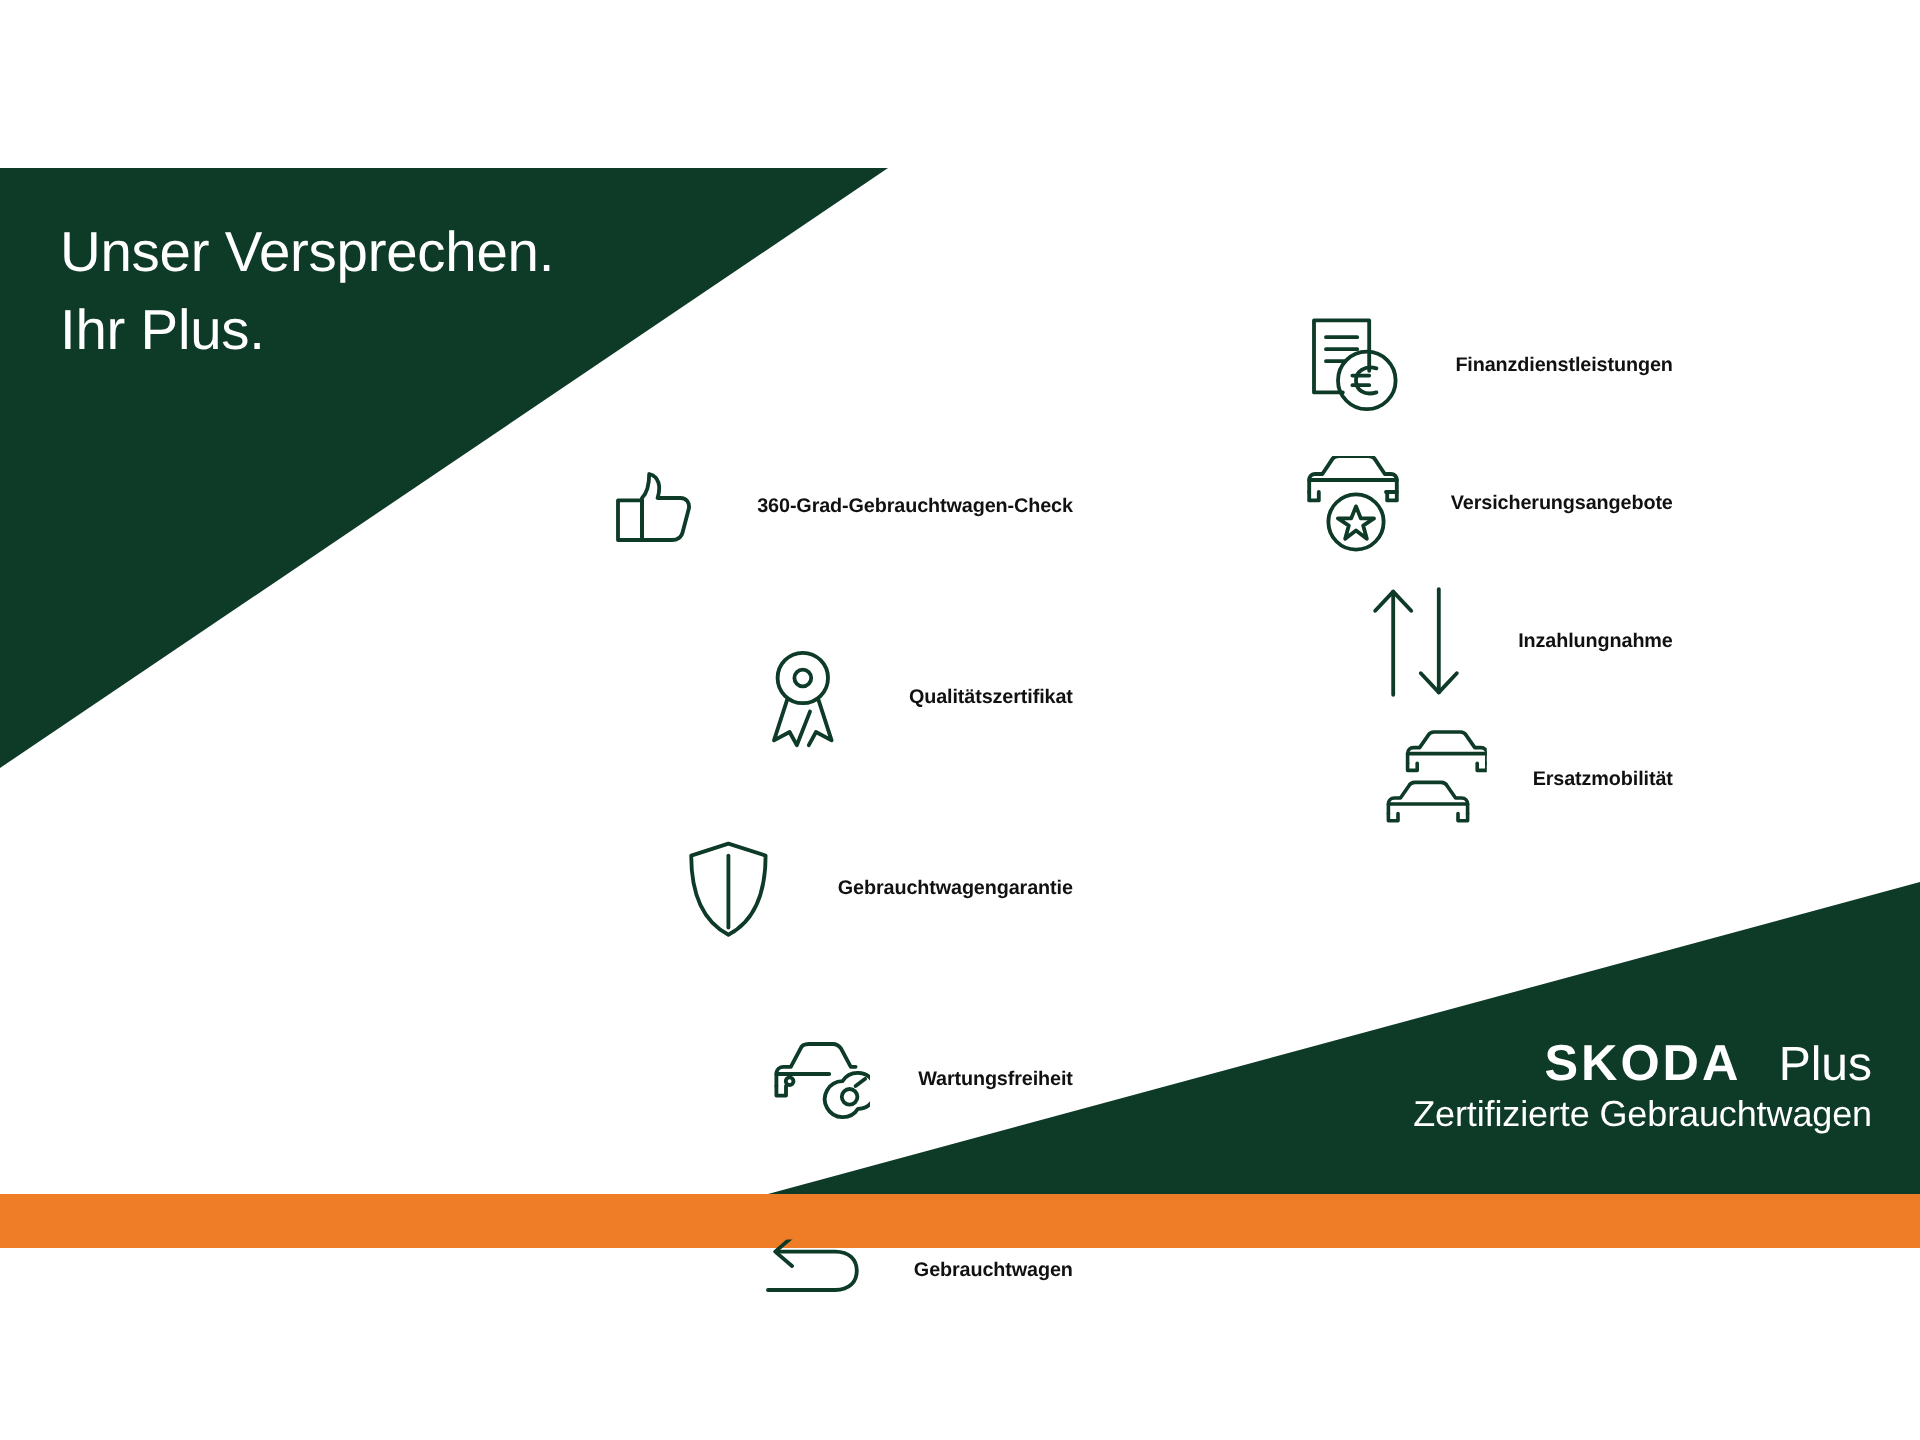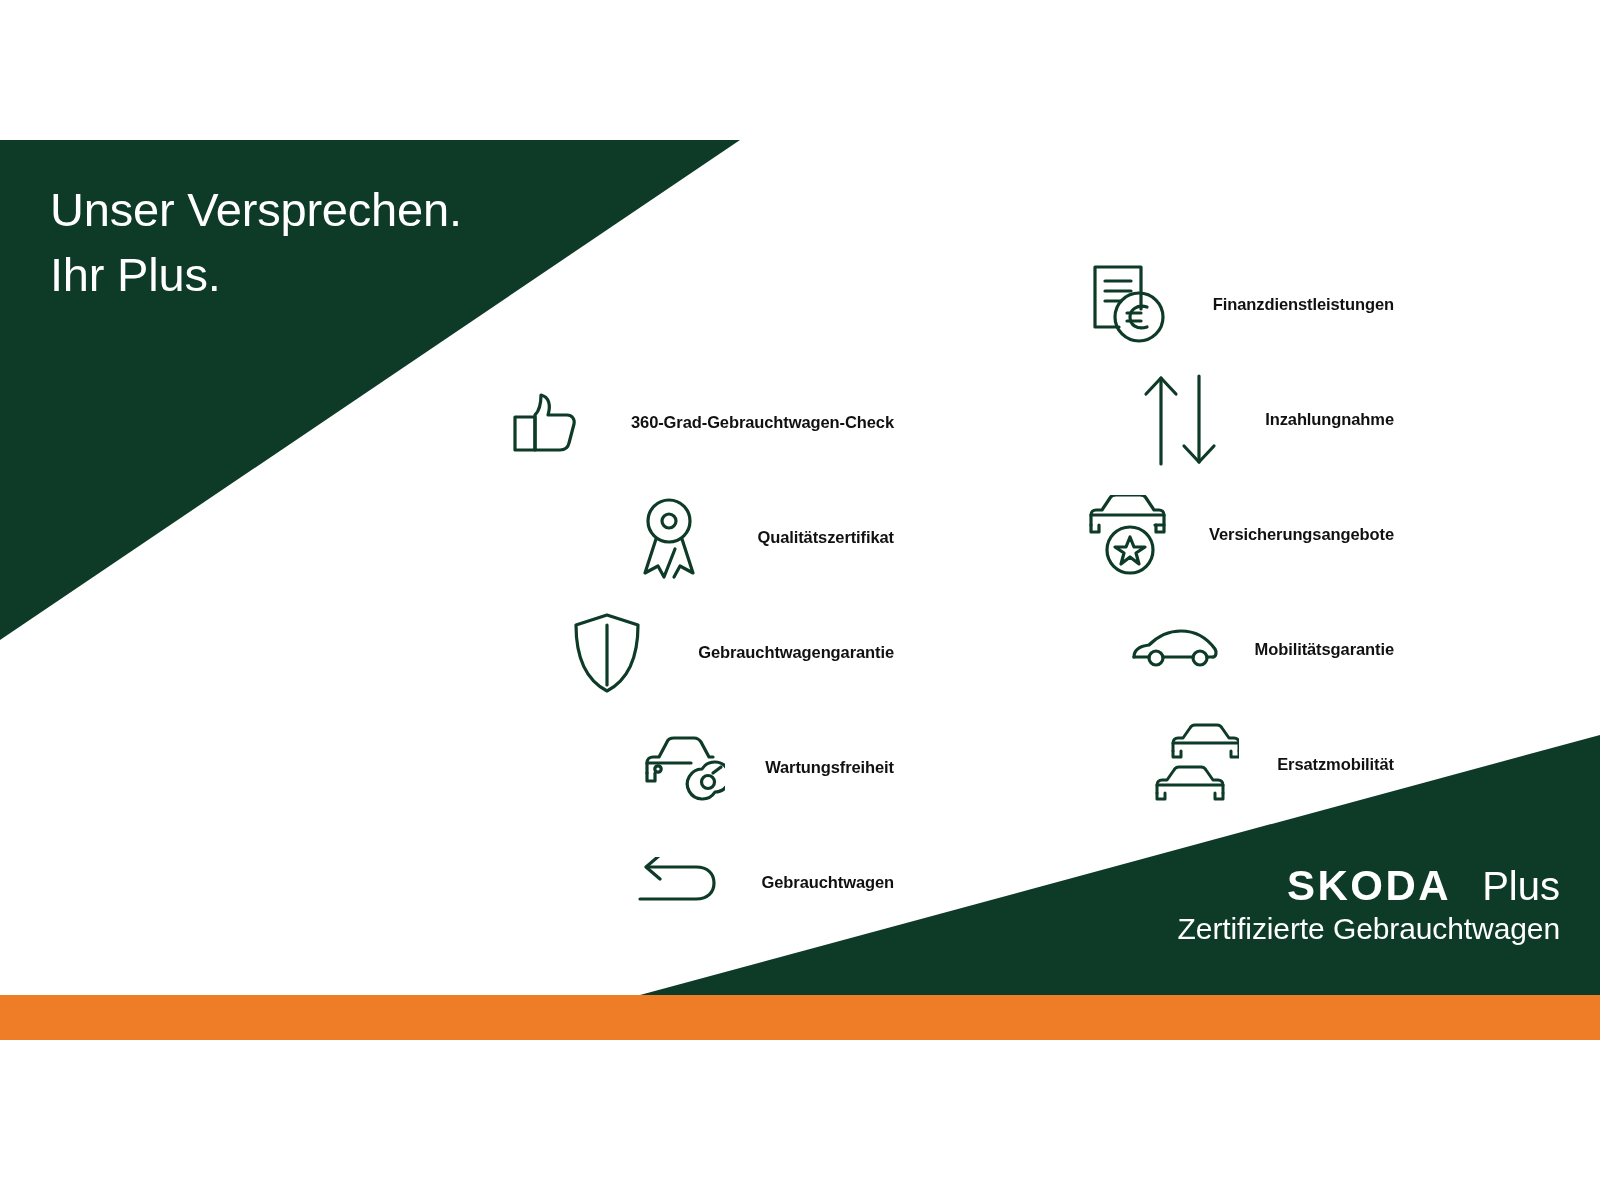--- a/index.html
+++ b/index.html
@@ -62,20 +62,21 @@
 
   
   .col {
     position: absolute;
     display: flex;
     flex-direction: column;
   }
   .col-left {
     left: 505px;
     top: 365px;
+    gap: 44px;
   }
   .col-right {
     left: 1085px;
     top: 247px;
   }
   .feature {
     display: flex;
     align-items: center;
     height: 115px;
     justify-content: flex-end;
@@ -217,55 +218,44 @@
           <circle cx="50" cy="54" r="24"></circle>
           <path d="M58 44 C48 41 41 47 41 54 C41 62 48 67 58 64"></path>
           <path d="M38 50 L52 50 M38 58 L52 58"></path>
         </svg>
       </span>
       <span class="label">Finanzdienstleistungen</span>
     </div>
 
     <div class="feature">
       <span class="icon">
-        <svg width="78" height="92" viewBox="0 0 78 92" fill="none" stroke="#0e3a28" stroke-width="3.2" stroke-linejoin="round" stroke-linecap="round">
-          <path d="M20 90 L20 4"></path>
-          <path d="M5 20 L20 4 L35 20"></path>
-          <path d="M58 2 L58 88"></path>
-          <path d="M43 72 L58 88 L73 72"></path>
-        </svg>
-      </span>
-      <span class="label">Inzahlungnahme</span>
-    </div>
-
-    <div class="feature">
-      <span class="icon">
         <svg width="86" height="80" viewBox="0 0 86 80" fill="none" stroke="#0e3a28" stroke-width="3.2" stroke-linejoin="round" stroke-linecap="round">
           <path d="M6 30 L6 20 C6 17 8 15 11 15 L17 15 L25 3 C26 1 28 0 31 0 L55 0 C58 0 60 1 61 3 L69 15 L74 15 C77 15 79 17 79 20 L79 30 L70 30"></path>
           <path d="M6 20 L79 20"></path>
           <path d="M6 30 L6 37 L14 37 L14 30"></path>
           <path d="M71 30 L71 37 L79 37 L79 30"></path>
           <circle cx="45" cy="55" r="23"></circle>
           <path d="M45 42 L49 52 L60 52 L51 58 L54 69 L45 62 L36 69 L39 58 L30 52 L41 52 Z"></path>
         </svg>
       </span>
       <span class="label">Versicherungsangebote</span>
     </div>
 
     <div class="feature">
       <span class="icon">
-        <svg width="88" height="42" viewBox="0 0 88 42" fill="none" stroke="#0e3a28" stroke-width="3.2" stroke-linejoin="round" stroke-linecap="round">
-          <path d="M3 28 C3 20 10 17 18 16 C28 6 38 2 50 2 C64 2 76 9 84 20 C86 23 85 28 82 28"></path>
-          <path d="M3 28 L18 28 M32 28 L62 28 M76 28 L82 28"></path>
-          <circle cx="25" cy="29" r="7"></circle>
-          <circle cx="69" cy="29" r="7"></circle>
-        </svg>
-      </span>
-      <span class="label">Mobilitätsgarantie</span>
-    </div>
+        <svg width="78" height="92" viewBox="0 0 78 92" fill="none" stroke="#0e3a28" stroke-width="3.2" stroke-linejoin="round" stroke-linecap="round">
+          <path d="M20 90 L20 4"></path>
+          <path d="M5 20 L20 4 L35 20"></path>
+          <path d="M58 2 L58 88"></path>
+          <path d="M43 72 L58 88 L73 72"></path>
+        </svg>
+      </span>
+      <span class="label">Inzahlungnahme</span>
+    </div>
+
 
     <div class="feature">
       <span class="icon">
         <svg width="86" height="84" viewBox="0 0 86 84" fill="none" stroke="#0e3a28" stroke-width="3" stroke-linejoin="round" stroke-linecap="round">
           <g transform="translate(16,2)">
             <path d="M4 26 L4 18 C4 15 6 13 9 13 L14 13 L21 3 C22 1 24 0 26 0 L48 0 C50 0 52 1 53 3 L60 13 L65 13 C68 13 70 15 70 18 L70 26"></path>
             <path d="M4 18 L70 18"></path>
             <path d="M4 26 L4 32 L12 32 L12 26"></path>
             <path d="M62 26 L62 32 L70 32 L70 26"></path>
           </g>

